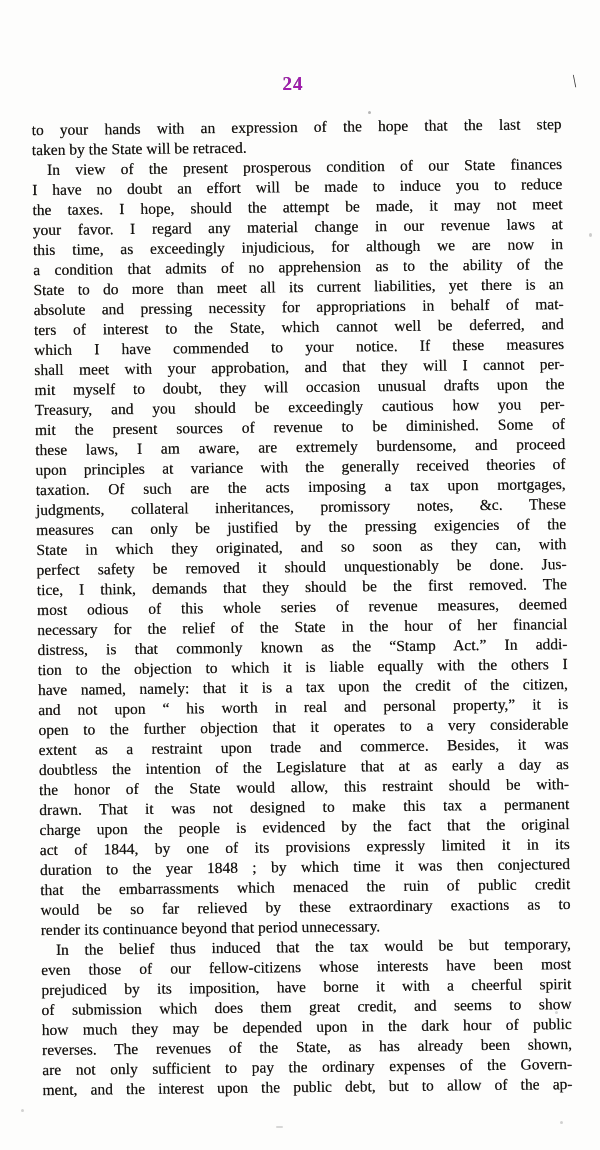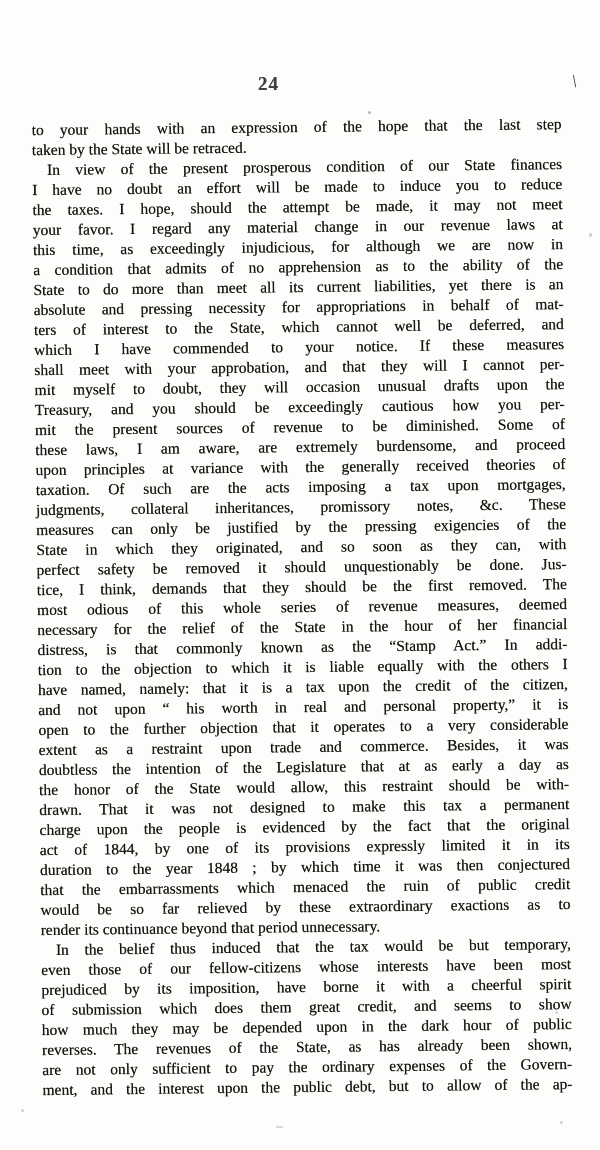--- a/index.html
+++ b/index.html
@@ -14,24 +14,25 @@
     position: relative;
     width: 600px;
     height: 1150px;
     background: #fdfdfc;
   }
   .page-number {
     position: absolute;
     top: 73px;
     left: 258px;
     width: 70px;
+    text-align: center;
     font-size: 19px;
     font-weight: bold;
     letter-spacing: 1px;
-    color: #404040;
+    color: #a21caf;
     text-shadow: 0 0 0.5px rgba(0,0,0,0.55);
   }
   .stray-mark {
     position: absolute;
     top: 71px;
     left: 572px;
     font-size: 18px;
     color: #3a3a3a;
     transform: rotate(8deg);
   }

